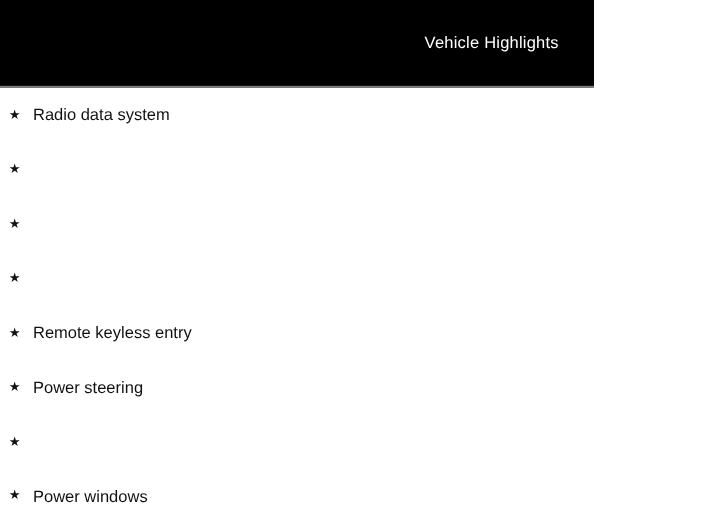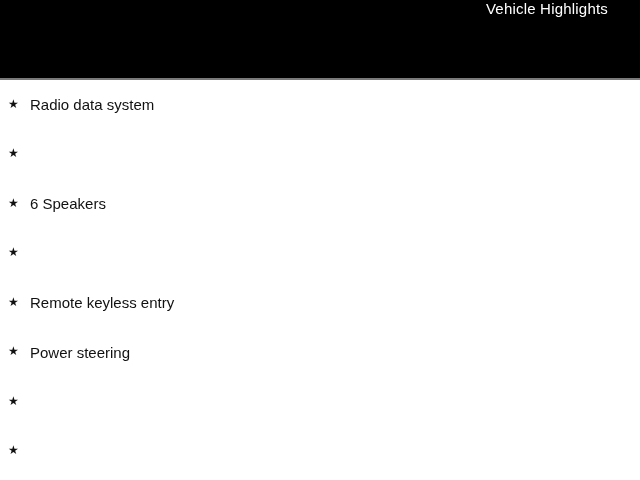--- a/index.html
+++ b/index.html
@@ -8,26 +8,26 @@
   }
   body {
     width: 640px;
     height: 480px;
     background: #ffffff;
     font-family: "Liberation Sans", sans-serif;
     overflow: hidden;
   }
   .header {
     box-sizing: border-box;
-    width: 640px;
+    width: 540px;
     height: 80px;
     background: #000000;
     border-bottom: 2px solid #7a7a7a;
     display: flex;
-    align-items: flex-start;
+    align-items: center;
     justify-content: flex-end;
     padding-right: 32px;
   }
   .header-title {
     color: #ffffff;
     font-size: 15px;
     letter-spacing: 0.2px;
   }
   .highlights-list {
     list-style: none;
@@ -66,21 +66,20 @@
     <span class="star-icon">★</span>
     <span class="item-label">Radio data system</span>
   </li>
 
   <li class="highlight-item">
     <span class="star-icon">★</span>
   </li>
 
   <li class="highlight-item">
     <span class="star-icon">★</span>
-    <span class="item-label">6 Speakers</span>
   </li>
 
   <li class="highlight-item">
     <span class="star-icon">★</span>
   </li>
 
   <li class="highlight-item">
     <span class="star-icon">★</span>
     <span class="item-label">Remote keyless entry</span>
   </li>
@@ -89,14 +88,15 @@
     <span class="star-icon">★</span>
     <span class="item-label">Power steering</span>
   </li>
 
   <li class="highlight-item">
     <span class="star-icon">★</span>
   </li>
 
   <li class="highlight-item">
     <span class="star-icon">★</span>
+    <span class="item-label">Power windows</span>
   </li>
 </ul>
 
 </body></html>

